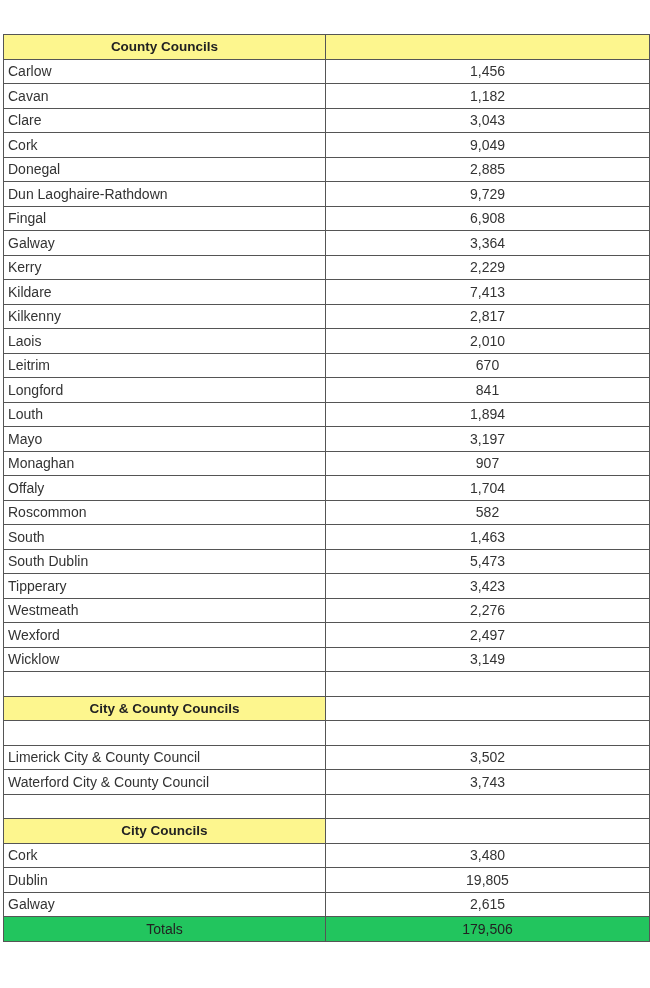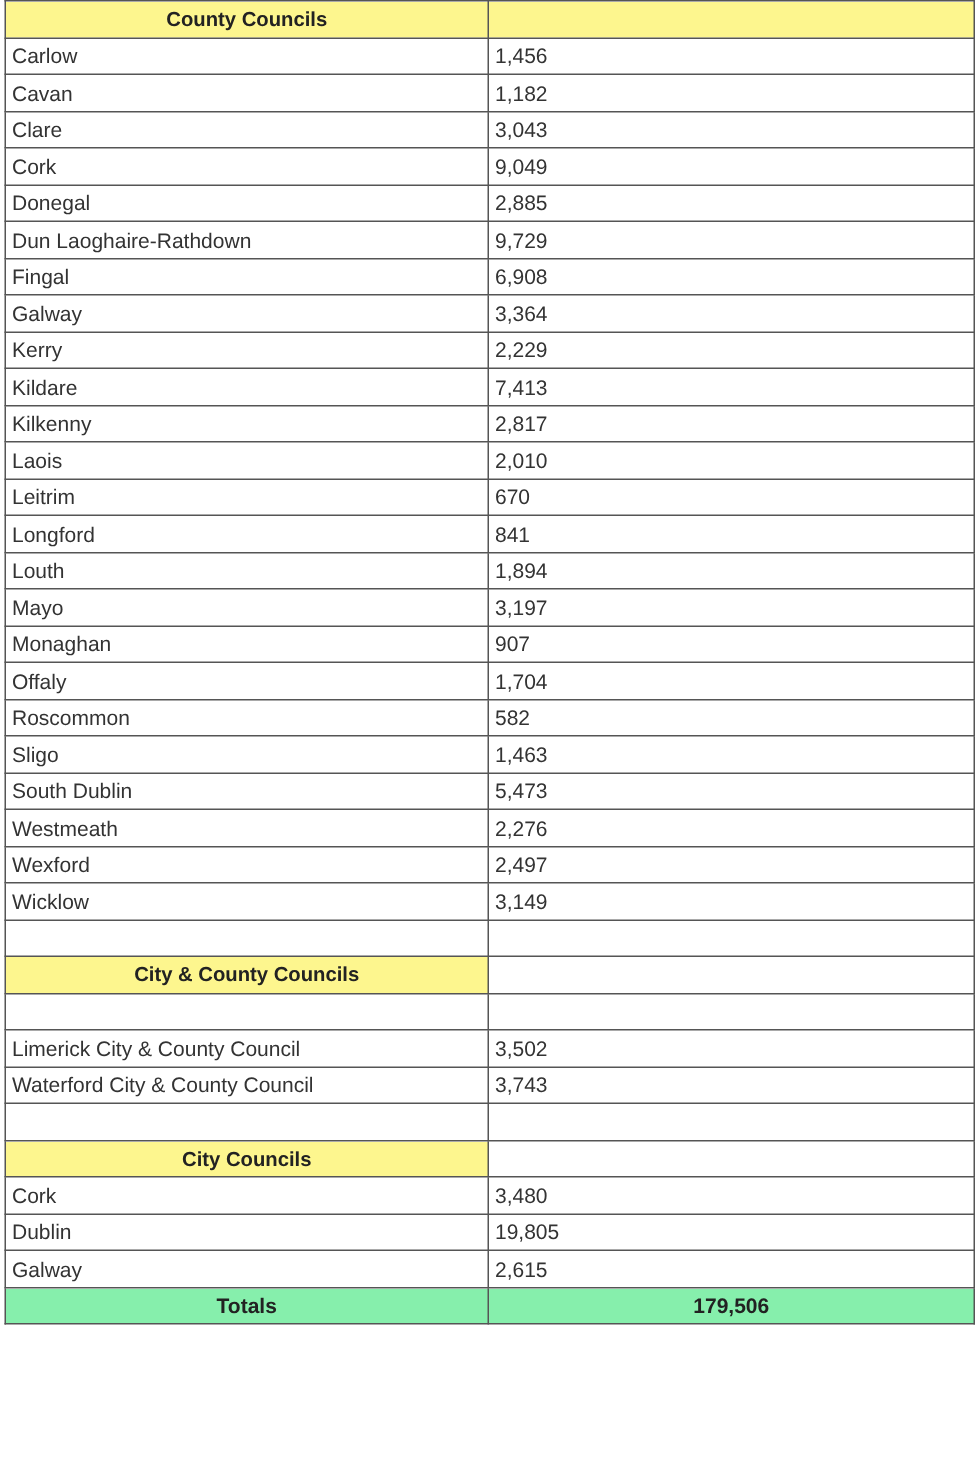--- a/index.html
+++ b/index.html
@@ -1,24 +1,24 @@
 <!DOCTYPE html>
 <html><head>
   <meta charset="utf-8">
   <style>
     html, body { margin: 0; padding: 0; background: #ffffff; }
     body { width: 650px; height: 988px; overflow: hidden; font-family: "Liberation Sans", sans-serif; }
-    table { border-collapse: collapse; width: 646px; margin-left: 3px; table-layout: fixed; }
+    table { border-collapse: collapse; width: 646px; margin-left: 3px; table-layout: fixed; margin-top: 34px; }
     col.c1 { width: 322px; }
     col.c2 { width: 324px; }
     td { border: 1.5px solid #555; height: 24.5px; padding: 0 4px; font-size: 14px; color: #333; box-sizing: border-box; white-space: nowrap; overflow: hidden; }
-    td.val { }
+    td.val { text-align: center; }
     tr.section td.label { background: #fdf68e; text-align: center; font-weight: bold; color: #222; font-size: 13.5px; }
     tr.header td { background: #fdf68e; }
-    tr.totals td { background: #86efac; text-align: center; font-weight: bold; color: #222; }
+    tr.totals td { background: #22c55e; text-align: center; font-weight: normal; color: #222; }
   </style>
 </head>
 <body>
 
 <table>
   <colgroup>
       <col class="c1">
       <col class="c2">
     </colgroup>
   <tbody id="tbody">
@@ -96,26 +96,30 @@
       </tr>
       <tr>
         <td>Offaly</td>
         <td class="val">1,704</td>
       </tr>
       <tr>
         <td>Roscommon</td>
         <td class="val">582</td>
       </tr>
       <tr>
-        <td>Sligo</td>
+        <td>South</td>
         <td class="val">1,463</td>
       </tr>
       <tr>
         <td>South Dublin</td>
         <td class="val">5,473</td>
+      </tr>
+      <tr>
+        <td>Tipperary</td>
+        <td class="val">3,423</td>
       </tr>
       <tr>
         <td>Westmeath</td>
         <td class="val">2,276</td>
       </tr>
       <tr>
         <td>Wexford</td>
         <td class="val">2,497</td>
       </tr>
       <tr>

